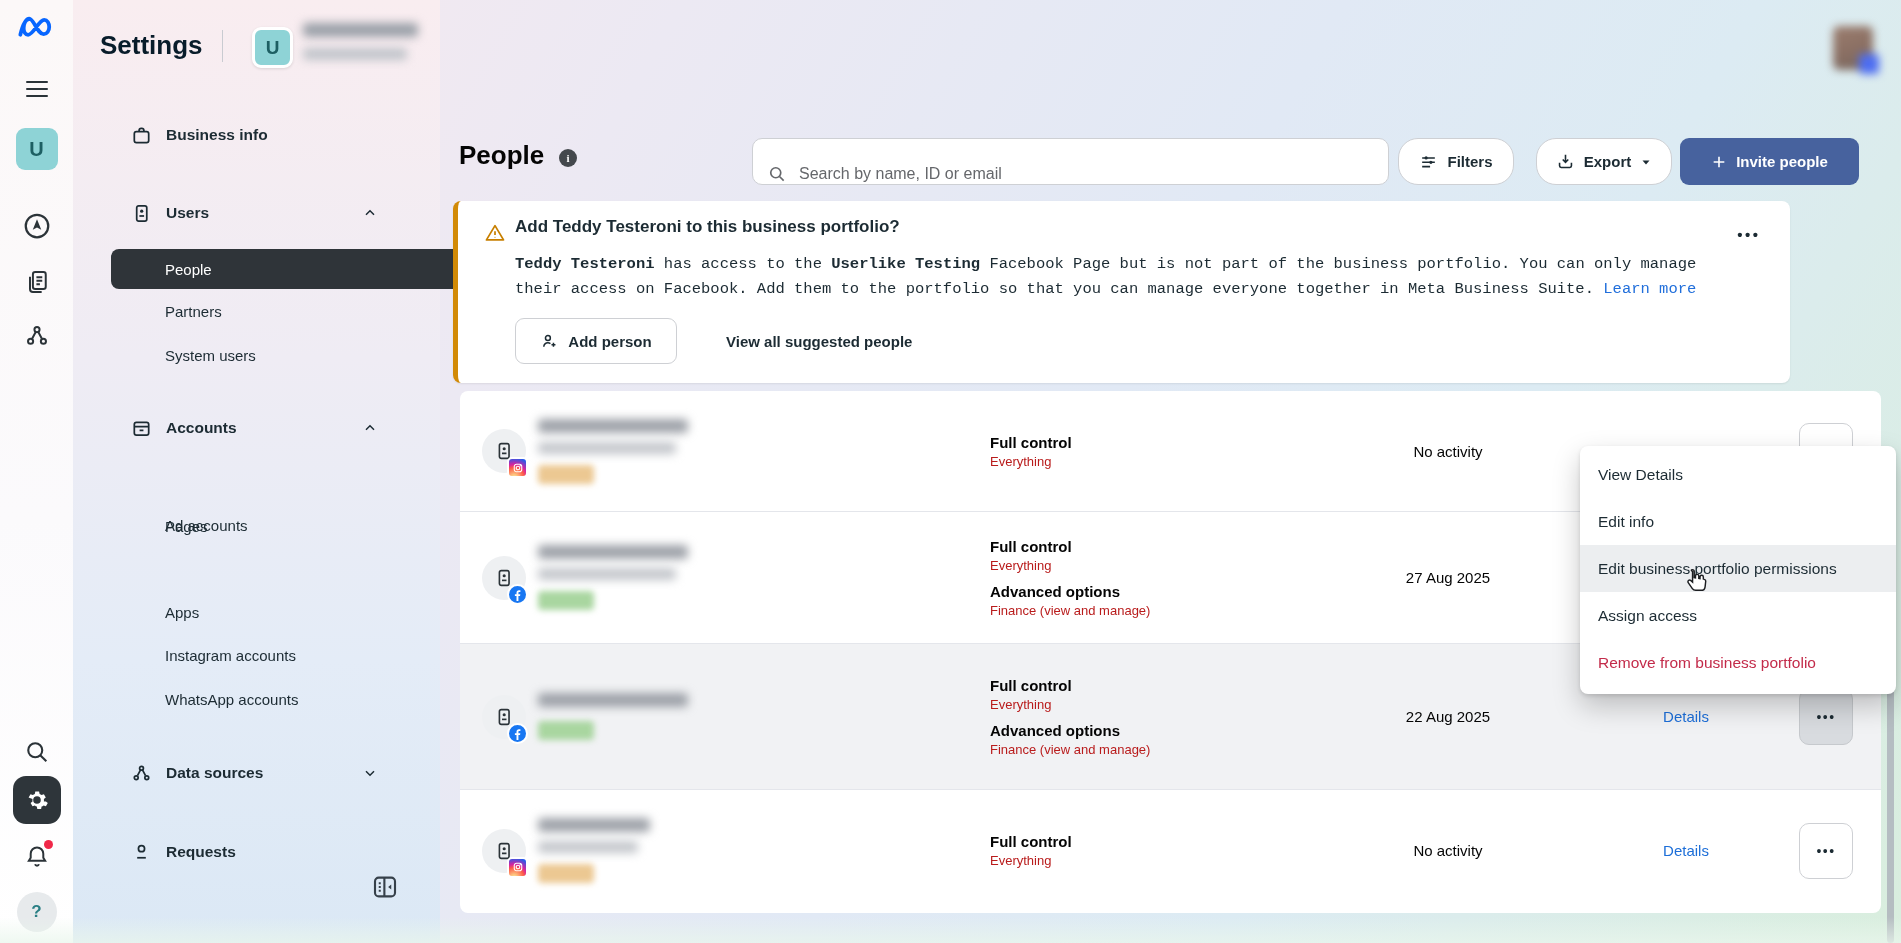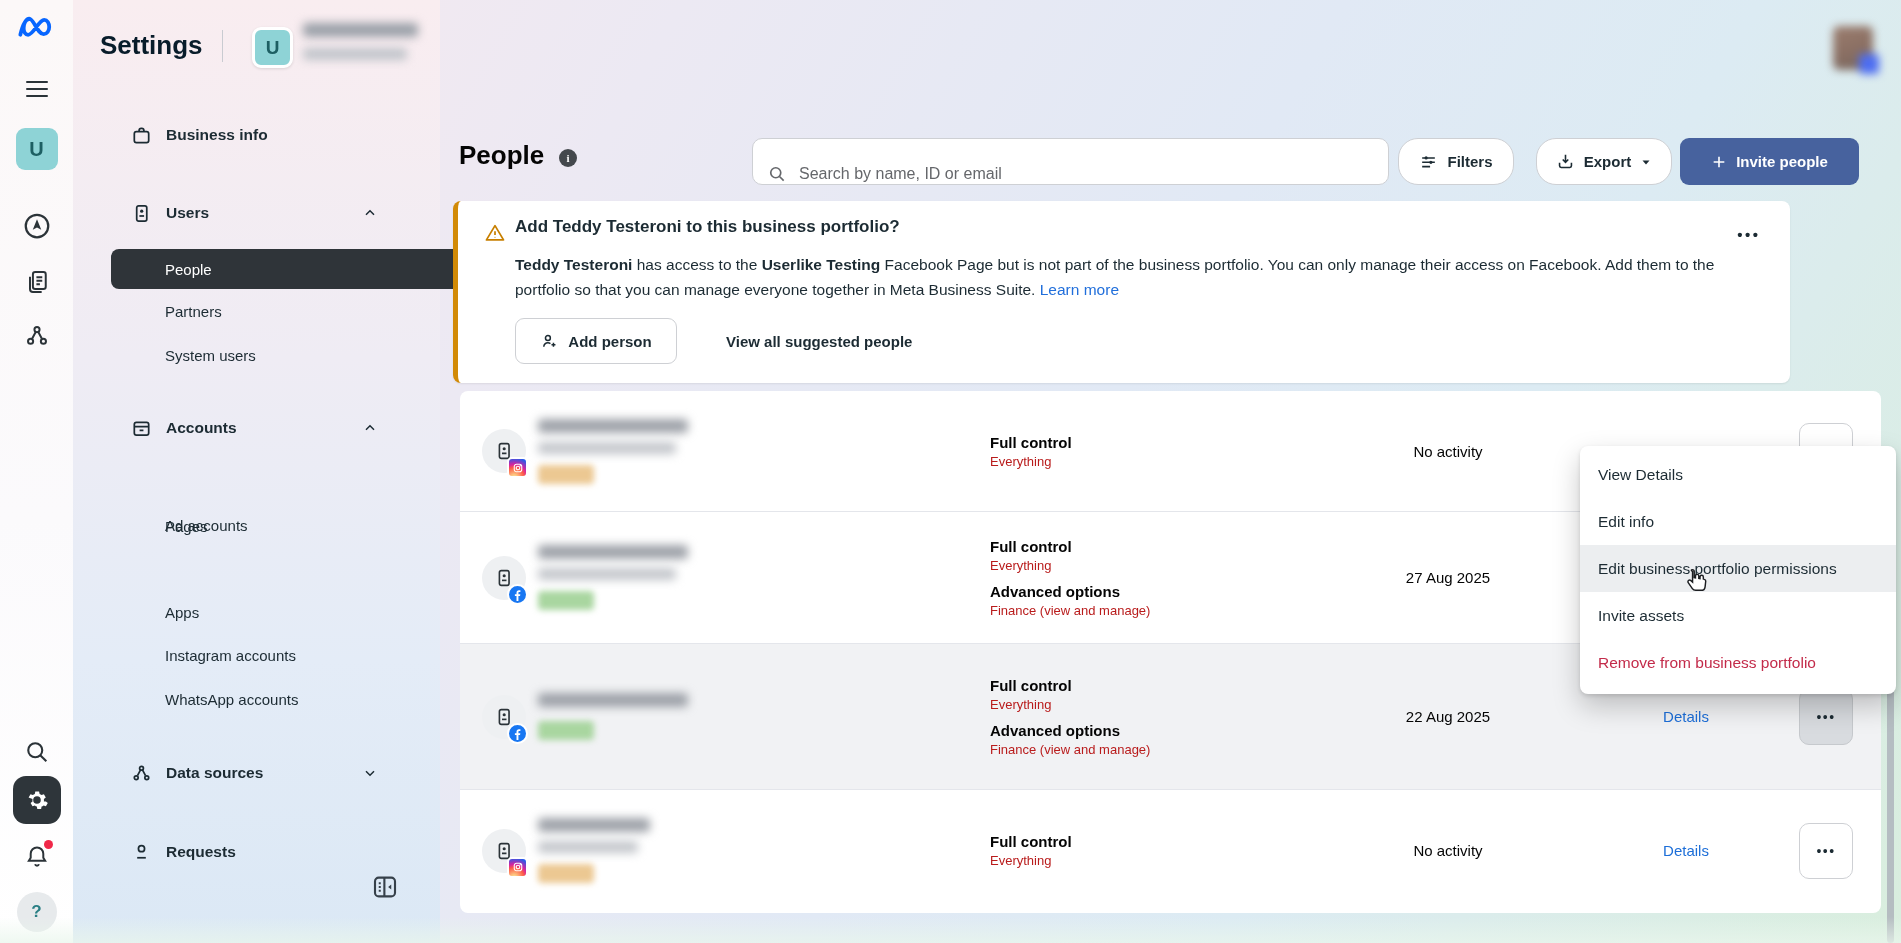--- a/index.html
+++ b/index.html
@@ -53,21 +53,21 @@
   .btn{position:absolute;top:138px;height:47px;background:#fff;border:1px solid #ced0d4;border-radius:20px;display:flex;
     align-items:center;justify-content:center;gap:9px;font-size:15px;font-weight:700;color:#1c2b33;box-sizing:border-box;cursor:pointer;}
   .btn-filters{left:1398px;width:116px;}
   .btn-export{left:1536px;width:136px;}
   .btn-invite{left:1680px;width:179px;background:#47629e;border:none;color:#fff;border-radius:9px;}
 
   
   .banner{position:absolute;left:453px;top:201px;width:1337px;height:182px;background:#fff;border-radius:8px;
     border-left:5px solid #d28a06;box-shadow:0 1px 2px rgba(0,0,0,.08);box-sizing:border-box;}
   .banner-title{position:absolute;left:57px;top:16px;font-size:17px;font-weight:700;color:#1c2b33;}
-  .banner-body{position:absolute;left:57px;top:51px;width:1210px;font-size:15.5px;line-height:25px;color:#1c2b33;}
+  .banner-body{position:absolute;left:57px;top:51px;width:1210px;font-size:15.5px;line-height:25px;color:#1c2b33;font-family:Liberation Mono, monospace;}
   .banner-body b{font-weight:700;}
   .link{color:#216fdb;cursor:pointer;}
   .banner-dots{position:absolute;right:24px;top:20px;width:34px;height:26px;display:flex;align-items:center;justify-content:center;
     letter-spacing:2.5px;color:#1c2b33;font-weight:700;font-size:15px;cursor:pointer;}
   .dots-glyph::before{content:"•••";}
   .btn-addperson{position:absolute;left:57px;top:117px;width:162px;height:46px;background:#fff;border:1px solid #ced0d4;
     border-radius:9px;display:flex;align-items:center;justify-content:center;gap:9px;font-size:15px;font-weight:700;color:#1c2b33;
     box-sizing:border-box;cursor:pointer;}
   .btn-viewall{position:absolute;left:252px;top:117px;height:46px;display:flex;align-items:center;padding:0 16px;
     font-size:15px;font-weight:700;color:#1c2b33;cursor:pointer;border-radius:8px;}
@@ -456,21 +456,21 @@
       <div class="activity">No activity</div>
       <div class="details">Details</div>
       <div class="dotsbtn dots-glyph"></div>
     </div>
   </div>
 
   <div class="menu">
     <div class="menu-item">View Details</div>
     <div class="menu-item">Edit info</div>
     <div class="menu-item hov">Edit business portfolio permissions</div>
-    <div class="menu-item">Invite assets</div>
+    <div class="menu-item">Assign access</div>
     <div class="menu-item danger">Remove from business portfolio</div>
   </div>
 
   <div class="cursor">
     <svg width="27" height="29" viewBox="0 0 26 28">
         <path d="M9 3.5c1 0 1.8.8 1.8 1.8v6l1.2.2V9.7c0-.9.7-1.6 1.6-1.6s1.6.7 1.6 1.6v2.2l1.2.2v-1.5c0-.9.7-1.6 1.6-1.6s1.6.7 1.6 1.6v2l1 .3c.8.2 1.4 1 1.3 1.8l-.6 5.4c-.2 2-1.9 3.4-3.9 3.4h-5.2c-1.3 0-2.5-.6-3.2-1.7l-4-5.8c-.5-.7-.3-1.7.4-2.2.6-.4 1.5-.4 2 .1l1.8 1.7V5.3C7.2 4.3 8 3.5 9 3.5z" fill="#fff" stroke="#1c1e21" stroke-width="1.4"></path>
       </svg>
   </div>
 
   <div class="scroll-thumb"></div>

